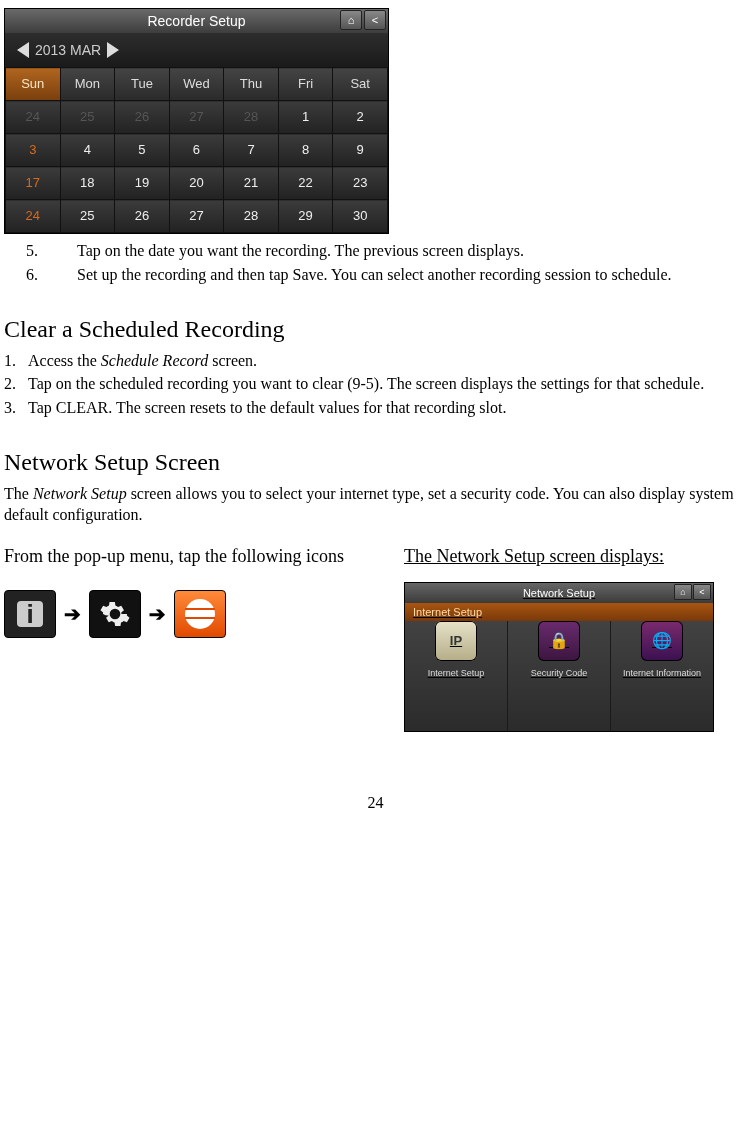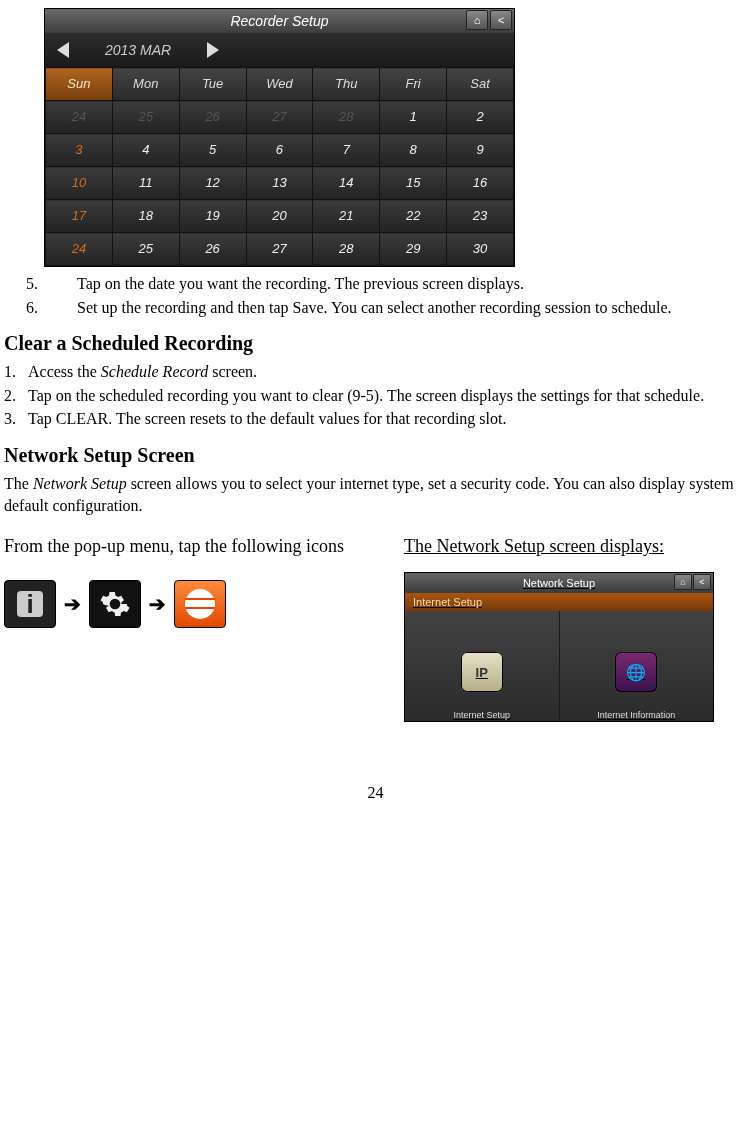--- a/index.html
+++ b/index.html
@@ -9,25 +9,23 @@
     color: #000;
     background: #fff;
     width: 751px;
     padding: 8px 4px 20px 4px;
     line-height: 1.35;
   }
 
   
   .calendar-shot {
     border: 1px solid #000;
-    width: 471px;
-    margin-left: 40px;
+    width: 385px;
     margin-bottom: 6px;
     overflow: hidden;
-    font-style: italic;
   }
   .cal-titlebar {
     background: linear-gradient(#6a6a6a, #3d3d3d);
     color: #fff;
     font-family: Arial, sans-serif;
     font-size: 14px;
     height: 24px;
     display: flex;
     align-items: center;
     position: relative;
@@ -53,21 +51,21 @@
   }
   .cal-monthbar {
     background: linear-gradient(#2d2d2d,#1a1a1a);
     color: #ccc;
     font-family: Arial, sans-serif;
     font-size: 14px;
     height: 34px;
     display: flex;
     align-items: center;
     padding: 0 12px;
-    gap: 36px;
+    gap: 6px;
   }
   .tri-left {
     width: 0; height: 0;
     border-top: 8px solid transparent;
     border-bottom: 8px solid transparent;
     border-right: 12px solid #ddd;
   }
   .tri-right {
     width: 0; height: 0;
     border-top: 8px solid transparent;
@@ -124,23 +122,23 @@
   ol.steps2 {
     list-style: none;
     padding-left: 0;
     margin-left: 0;
   }
   ol.steps2 li { display: flex; gap: 6px; margin-bottom: 2px; }
   ol.steps2 .num { width: 18px; text-align: left; }
   ol.steps2 .txt { flex: 1; padding-right: 8px; }
 
   h2.sec {
-    font-size: 20px;
-    font-weight: bold;
-    margin-top: 12px;
+    font-size: 24px;
+    font-weight: normal;
+    margin-top: 28px;
     margin-bottom: 4px;
   }
   .para { margin-bottom: 8px; }
   .italic { font-style: italic; }
 
   
   .net-cols {
     display: flex;
     gap: 40px;
     margin-top: 18px;
@@ -199,21 +197,21 @@
   .ns-titlebar .ic { position:absolute; right:2px; top:1px; display:flex; gap:1px;}
   .ns-titlebar .ic .b { width:18px;height:16px;background:linear-gradient(#888,#555);border:1px solid #222;border-radius:1px;display:flex;align-items:center;justify-content:center;font-size:9px;}
   .ns-tabbar {
     background: linear-gradient(#a85510,#7a390a);
     color:#ffdca6; height:18px; display:flex; align-items:center; padding-left:8px;
   }
   .ns-icons {
     display:flex; height:110px;
   }
   .ns-icons .cell {
-    flex:1; display:flex; flex-direction:column; align-items:center; justify-content:flex-end; gap:17px;
+    flex:1; display:flex; flex-direction:column; align-items:center; justify-content:flex-start; gap:6px;
     color:#ddd; border-right:1px solid #1a1a1a;
   }
   .ns-icons .cell:last-child{border-right:none;}
   .ns-ico {
     width:42px;height:40px; border-radius:6px;
     display:flex;align-items:center;justify-content:center;
     color:#fff; font-size:13px; font-weight:bold;
     box-shadow:0 0 0 1px #000 inset;
   }
   .ns-ico.ip { background:linear-gradient(#e7e2c9,#b5ad87); color:#333; font-family:Arial; }
@@ -268,29 +266,20 @@
           <td>2</td>
         </tr>
         <tr>
           <td class="orange">3</td>
           <td>4</td>
           <td>5</td>
           <td>6</td>
           <td>7</td>
           <td>8</td>
           <td>9</td>
-        </tr>
-        <tr>
-          <td class="orange">10</td>
-          <td>11</td>
-          <td>12</td>
-          <td>13</td>
-          <td>14</td>
-          <td>15</td>
-          <td>16</td>
         </tr>
         <tr>
           <td class="orange">17</td>
           <td>18</td>
           <td>19</td>
           <td>20</td>
           <td>21</td>
           <td>22</td>
           <td>23</td>
         </tr>
@@ -366,20 +355,24 @@
           <div class="b">&lt;</div>
         </div>
       </div>
       <div class="ns-tabbar">Internet Setup</div>
       <div class="ns-icons" id="ns-icons">
           <div class="cell">
             <div class="ns-ico ip">IP</div>
             <div class="ns-label">Internet Setup</div>
           </div>
           <div class="cell">
+            <div class="ns-ico sec"></div>
+            <div class="ns-label">Security Code</div>
+          </div>
+          <div class="cell">
             <div class="ns-ico info2"></div>
             <div class="ns-label">Internet Information</div>
           </div>
         </div>
     </div>
   </div>
 </div>
 
 <div class="page-num">24</div>
 

